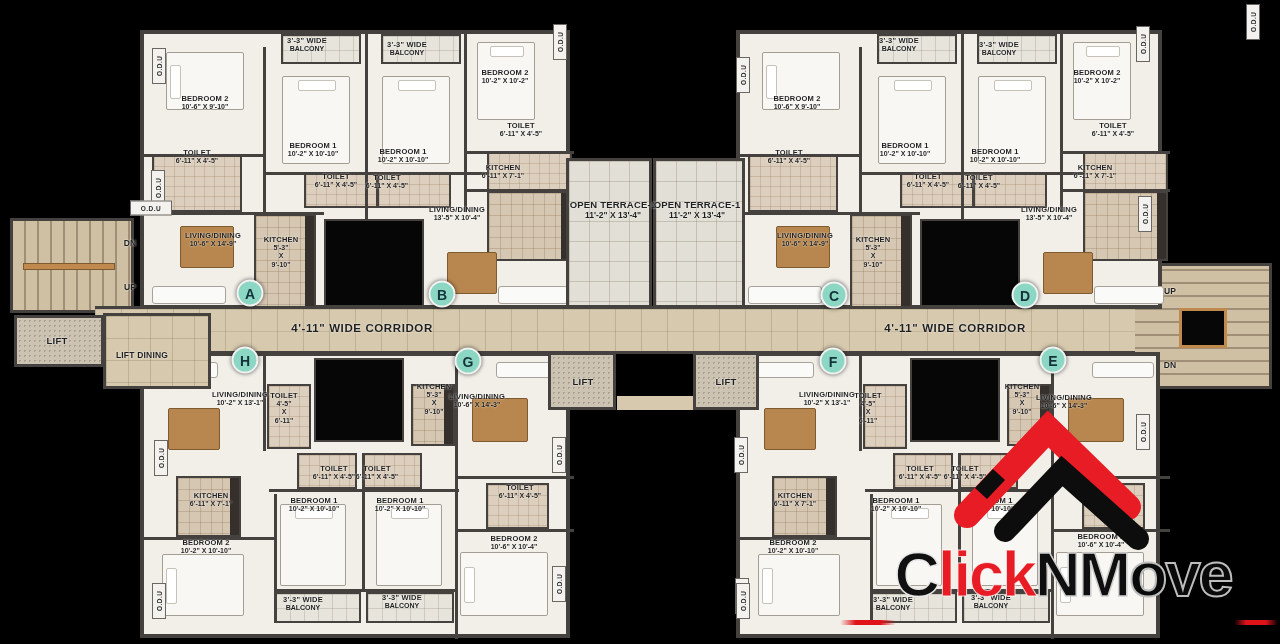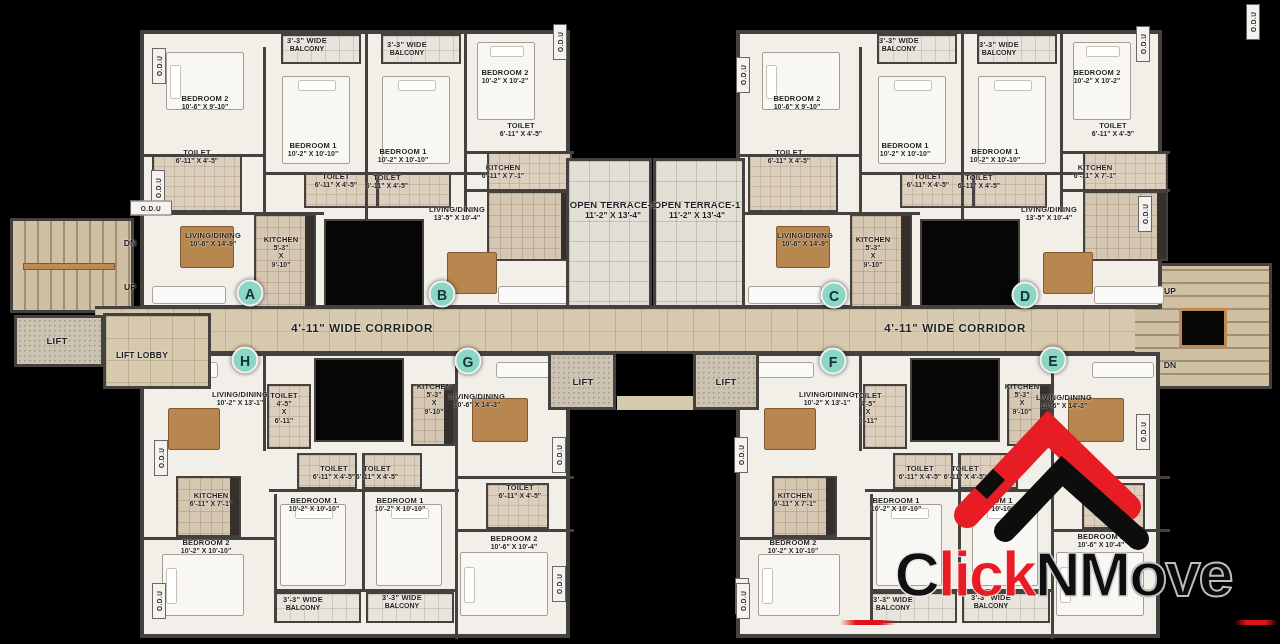--- a/index.html
+++ b/index.html
@@ -359,21 +359,21 @@
     <div class="lbl lbl-c" style="left: 362px; top: 329px;">
       <div class="l1">4'-11" WIDE CORRIDOR</div>
     </div>
     <div class="lbl lbl-c" style="left: 955px; top: 329px;">
       <div class="l1">4'-11" WIDE CORRIDOR</div>
     </div>
     <div class="lbl lbl-m" style="left: 57px; top: 341px;">
       <div class="l1">LIFT</div>
     </div>
     <div class="lbl lbl-t" style="left: 142px; top: 355px;">
-      <div class="l1">LIFT LOBBY</div>
+      <div class="l1">LIFT DINING</div>
     </div>
     <div class="lbl lbl-t" style="left: 130px; top: 243px;">
       <div class="l1">DN</div>
     </div>
     <div class="lbl lbl-t" style="left: 130px; top: 287px;">
       <div class="l1">UP</div>
     </div>
     <div class="lbl lbl-t" style="left: 1170px; top: 291px;">
       <div class="l1">UP</div>
     </div>

